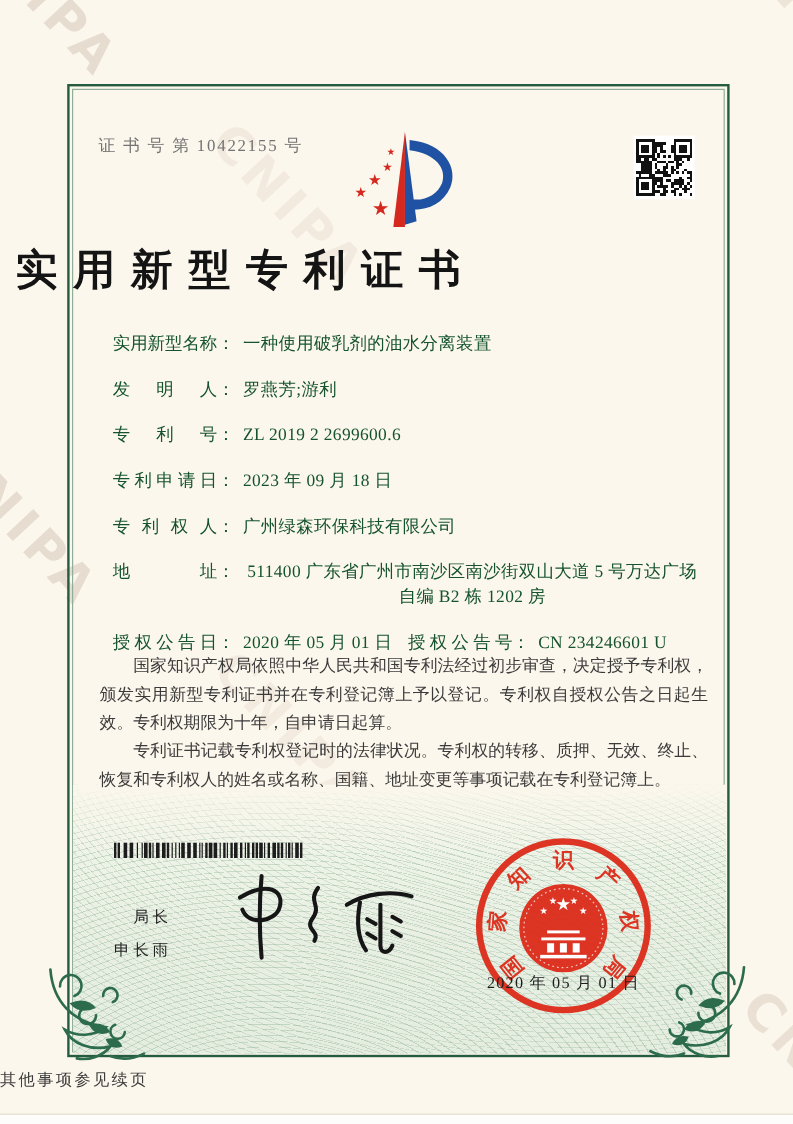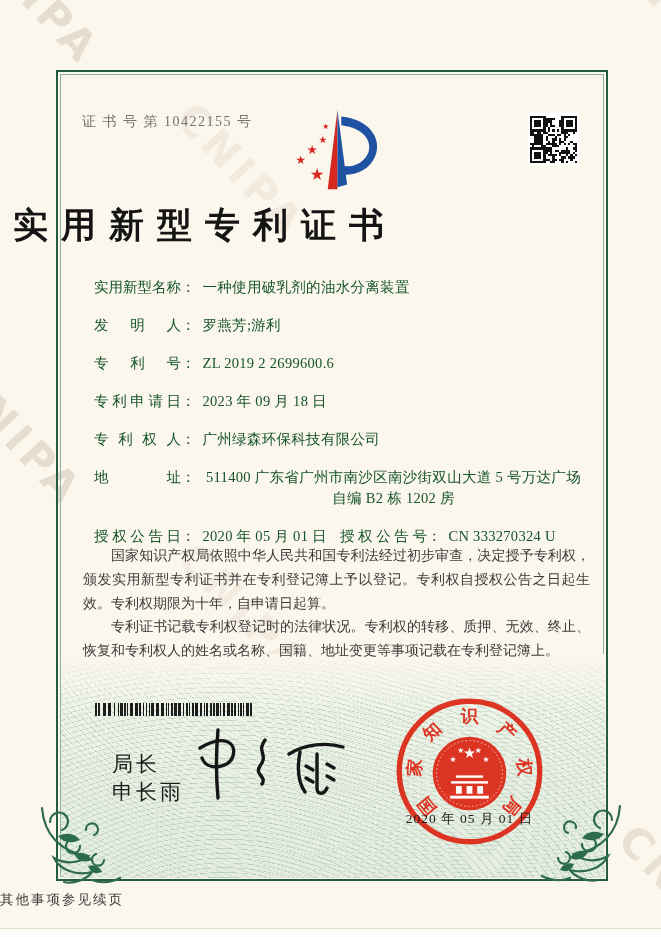--- a/index.html
+++ b/index.html
@@ -52,22 +52,22 @@
   .frow { display:flex; margin-bottom:17px; line-height:21px; }
   .flabel { display:inline-block; width:87px; text-align:justify; text-align-last:justify; flex:none; }
   .fcolon { flex:none; margin-right:7px; }
   .fvalue { letter-spacing:0.3px; }
   .addr-value { width:382px;text-align:center; }
   .grant-pair2 { margin-left:13px; display:flex; }
   .paras { left:83px; top:544px; width:507px; font-size:14px; line-height:23.8px;
     color:#3b3b3b; text-align:justify; }
   .paras p { text-indent:2em; }
   .barcode { left:95px; top:702px; width:162px; height:13px; }
-  .director { left:112px; top:750px; font-family:"Liberation Sans","DejaVu Sans",sans-serif;
-    font-size:21px; color:#1d1d1d; letter-spacing:3px; line-height:28px; }
+  .director { left:95px; top:750px; font-family:"Liberation Sans","DejaVu Sans",sans-serif;
+    font-size:13px; color:#1d1d1d; letter-spacing:3px; line-height:28px;text-align:right; }
   .signature { left:185px; top:724px; }
   .seal { left:392px; top:694px; width:155px; height:155px; opacity:.95; }
   .seal-date { left:392px; top:810px; width:155px; text-align:center;
     font-size:13.5px; color:#1c1c1c; letter-spacing:1px; z-index:6; }
   .page-info { left:0; top:855px; width:100%; text-align:center; font-size:12.5px;
     color:#333; letter-spacing:2px; }
   .footer-note { left:0; top:891px; width:100%; text-align:left; font-size:13.5px;
     color:#3b3b3b; letter-spacing:2px; }
   .page-edge { position:absolute; left:0; bottom:0; width:100%; height:9px;
     background:#fdfdfb; border-top:1px solid #e3dccb; z-index:0; }
@@ -414,21 +414,21 @@
         <span class="fcolon">：</span>
       <span class="fvalue addr-value">511400 广东省广州市南沙区南沙街双山大道 5 号万达广场自编 B2 栋 1202 房</span>
     </div>
     <div class="frow">
       <span class="flabel">授权公告日</span>
         <span class="fcolon">：</span>
       <span class="fvalue">2020 年 05 月 01 日</span>
       <span class="grant-pair2">
         <span class="flabel">授权公告号</span>
           <span class="fcolon">：</span>
-        <span class="fvalue">CN 333270324 U</span>
+        <span class="fvalue">CN 234246601 U</span>
       </span>
     </div>
   </div>
 
   <div class="abs paras">
     <p>国家知识产权局依照中华人民共和国专利法经过初步审查，决定授予专利权，颁发实用新型专利证书并在专利登记簿上予以登记。专利权自授权公告之日起生效。专利权期限为十年，自申请日起算。</p>
     <p>专利证书记载专利权登记时的法律状况。专利权的转移、质押、无效、终止、恢复和专利权人的姓名或名称、国籍、地址变更等事项记载在专利登记簿上。</p>
   </div>
 
   <div class="abs barcode">

